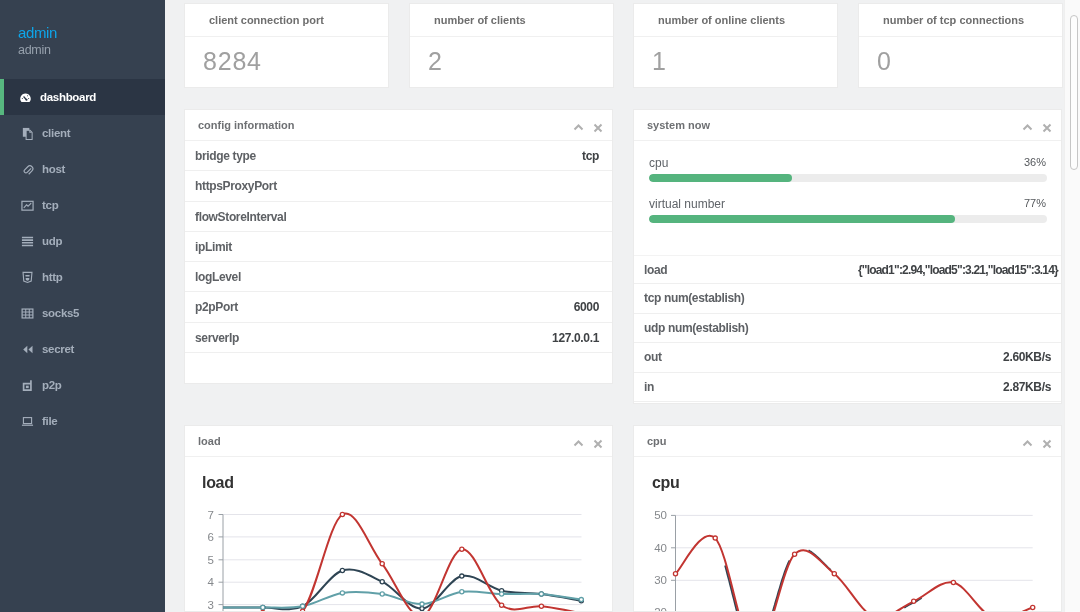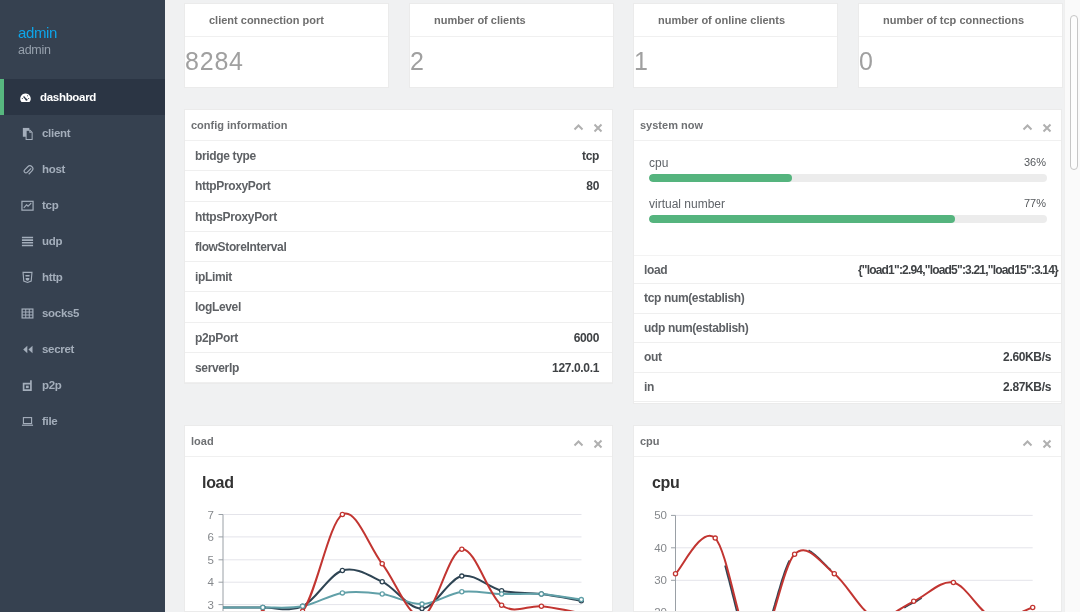--- a/index.html
+++ b/index.html
@@ -9,23 +9,23 @@
 .brand{padding:25px 0 0 18px}
 .brand .u{color:#0ea5e9;font-size:15px;font-weight:normal;line-height:15px;letter-spacing:-0.4px}
 .brand .s{color:#96a0ac;font-size:12.5px;line-height:15px;margin-top:3px;letter-spacing:-0.3px}
 #menu{position:absolute;top:79px;left:0;width:165px}
 .mi{height:36px;line-height:36px;color:#a4aebb;font-size:11.5px;font-weight:bold;padding-left:21px;display:flex;align-items:center;letter-spacing:-0.3px}
 .mi svg{width:13px;height:13px;margin-right:8px;flex:none}
 .mi span{line-height:13px}
 .mi.act{background:#2b3544;color:#fff;border-left:4px solid #57b77f;padding-left:15px}
 .card{position:absolute;top:3px;height:85px;width:205px;background:#fff;border:1px solid #ebebeb}
 .card .h{height:33px;line-height:33px;padding-left:24px;font-size:11px;font-weight:bold;color:#6e6e6e;border-bottom:1px solid #f0f0f0}
-.card .v{font-size:25px;color:#a0a0a0;padding-left:0;padding-top:10px;letter-spacing:0.8px}
+.card .v{font-size:25px;color:#a0a0a0;padding-left:18px;padding-top:10px;letter-spacing:0.8px}
 .panel{position:absolute;background:#fff;border:1px solid #ebebeb;width:429px;overflow:hidden}
-.ph{height:31px;line-height:30px;padding-left:6px;font-size:11px;font-weight:bold;color:#6e7073;border-bottom:1px solid #f0f0f0;position:relative}
+.ph{height:31px;line-height:30px;padding-left:13px;font-size:11px;font-weight:bold;color:#6e7073;border-bottom:1px solid #f0f0f0;position:relative}
 .ph .ic{position:absolute;right:0;top:2px;height:31px;display:flex;align-items:center}
 .ph .ic svg{margin-right:9px}
 .row{overflow:hidden;height:30px;line-height:30px;padding:0 13px 0 10px;font-size:12px;border-bottom:1px solid #efefef;color:#5e6165;font-weight:bold;letter-spacing:-0.35px}
 .row .rv{float:right;color:#3f4245;font-weight:bold}
 .cfg .row{height:30.3px;line-height:30.3px}
 .sys .row{height:29.4px;line-height:29.4px;padding-right:10px}
 .pbl{display:flex;justify-content:space-between;font-size:12px;color:#5f6368;padding:0 15px 0 15px}
 .pbar{height:8px;border-radius:4px;background:#ececec;margin:4px 14px 0 15px;overflow:hidden}
 .pbar i{display:block;height:8px;border-radius:4px;background:#55b47e}
 .ctitle{position:absolute;font-size:16px;font-weight:bold;color:#333;letter-spacing:-0.3px}
@@ -136,21 +136,20 @@
 <div class="panel cfg" style="left:184px;top:109px;height:275px">
   <div class="ph">config information<span class="ic">
         <svg width="11" height="11" viewBox="0 0 11 11">
           <path d="M1.5 7.5 L5.5 3.5 L9.5 7.5" fill="none" stroke="#b0b0b0" stroke-width="2"></path>
         </svg>
         <svg width="10" height="10" viewBox="0 0 10 10">
           <path d="M1.5 1.5 L8.5 8.5 M8.5 1.5 L1.5 8.5" fill="none" stroke="#b0b0b0" stroke-width="2"></path>
         </svg>
       </span></div>
   <div class="row">bridge type<span class="rv">tcp</span></div>
-  <div class="row">httpProxyPort<span class="rv">80</span></div>
   <div class="row">httpsProxyPort</div>
   <div class="row">flowStoreInterval</div>
   <div class="row">ipLimit</div>
   <div class="row">logLevel</div>
   <div class="row">p2pPort<span class="rv">6000</span></div>
   <div class="row">serverIp<span class="rv">127.0.0.1</span></div>
 </div>
 
 <div class="panel sys" style="left:633px;top:109px;height:295px">
   <div class="ph">system now<span class="ic">

